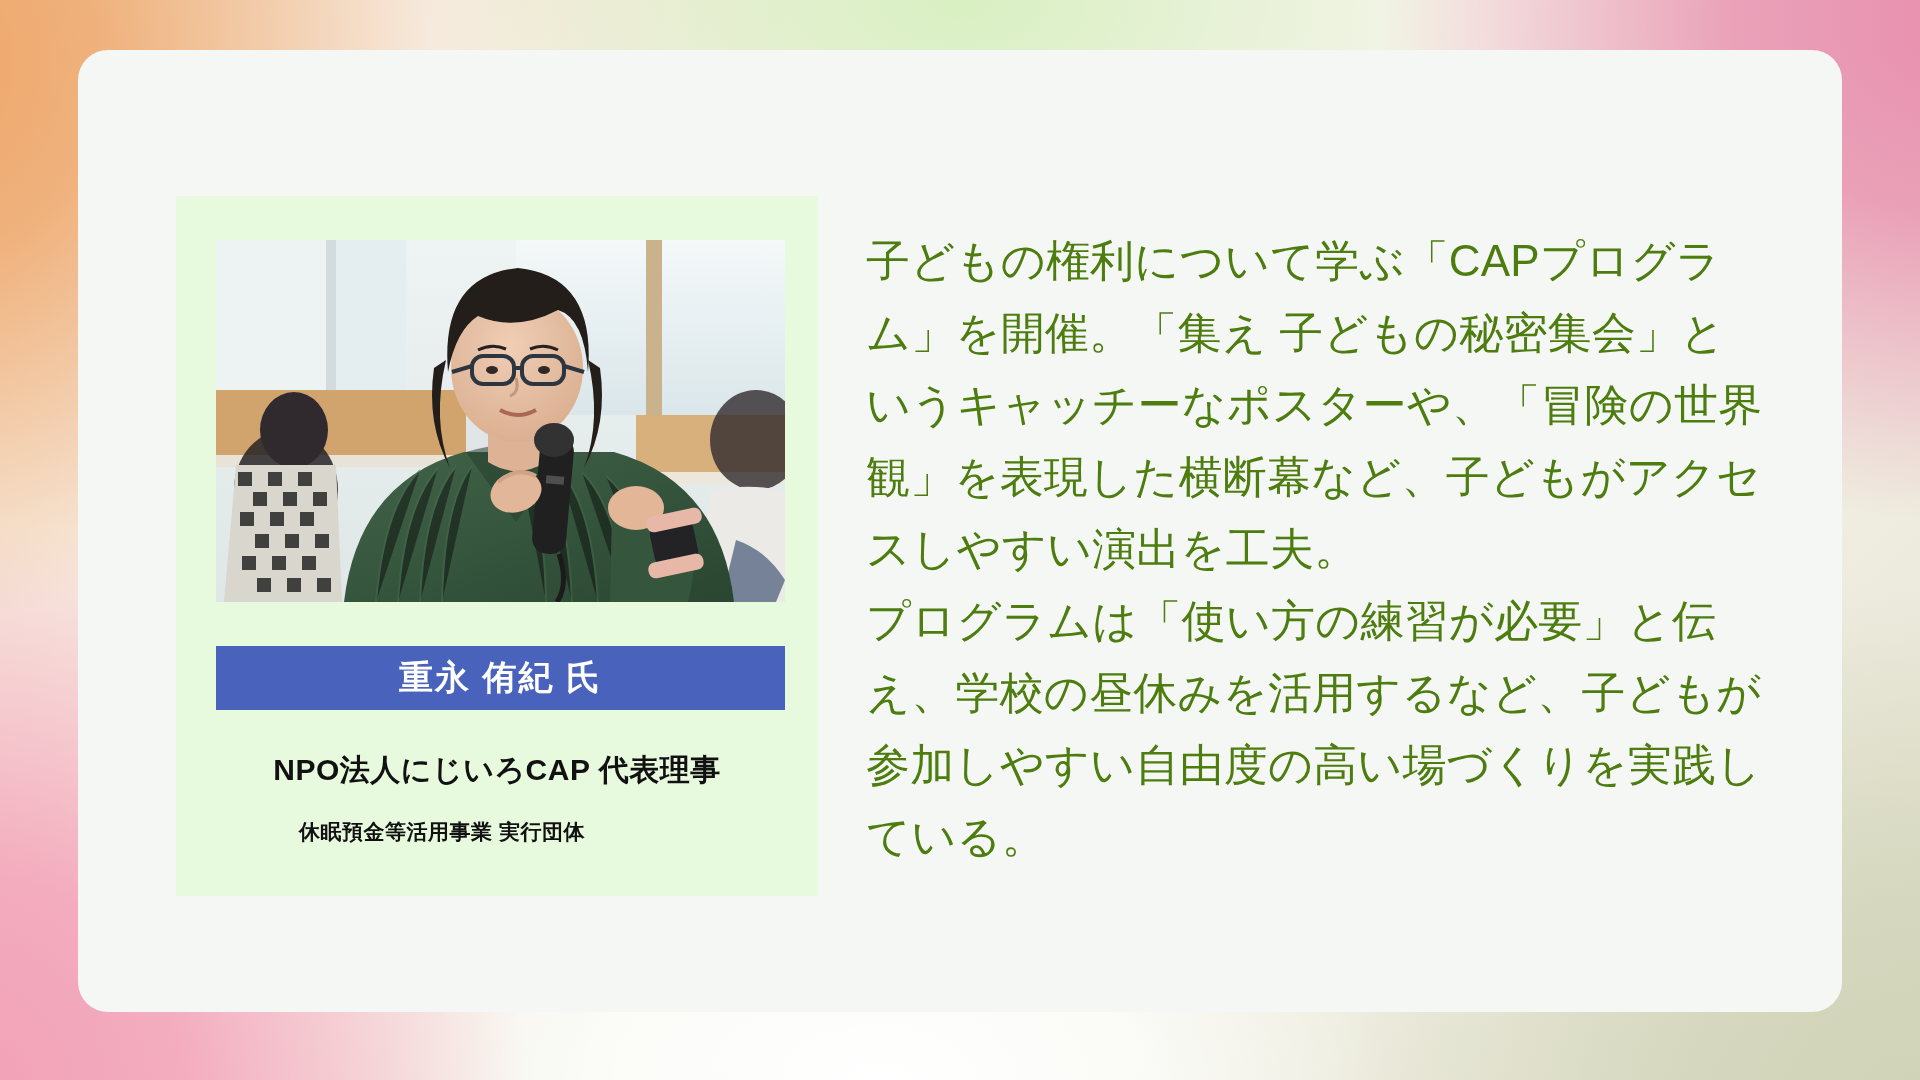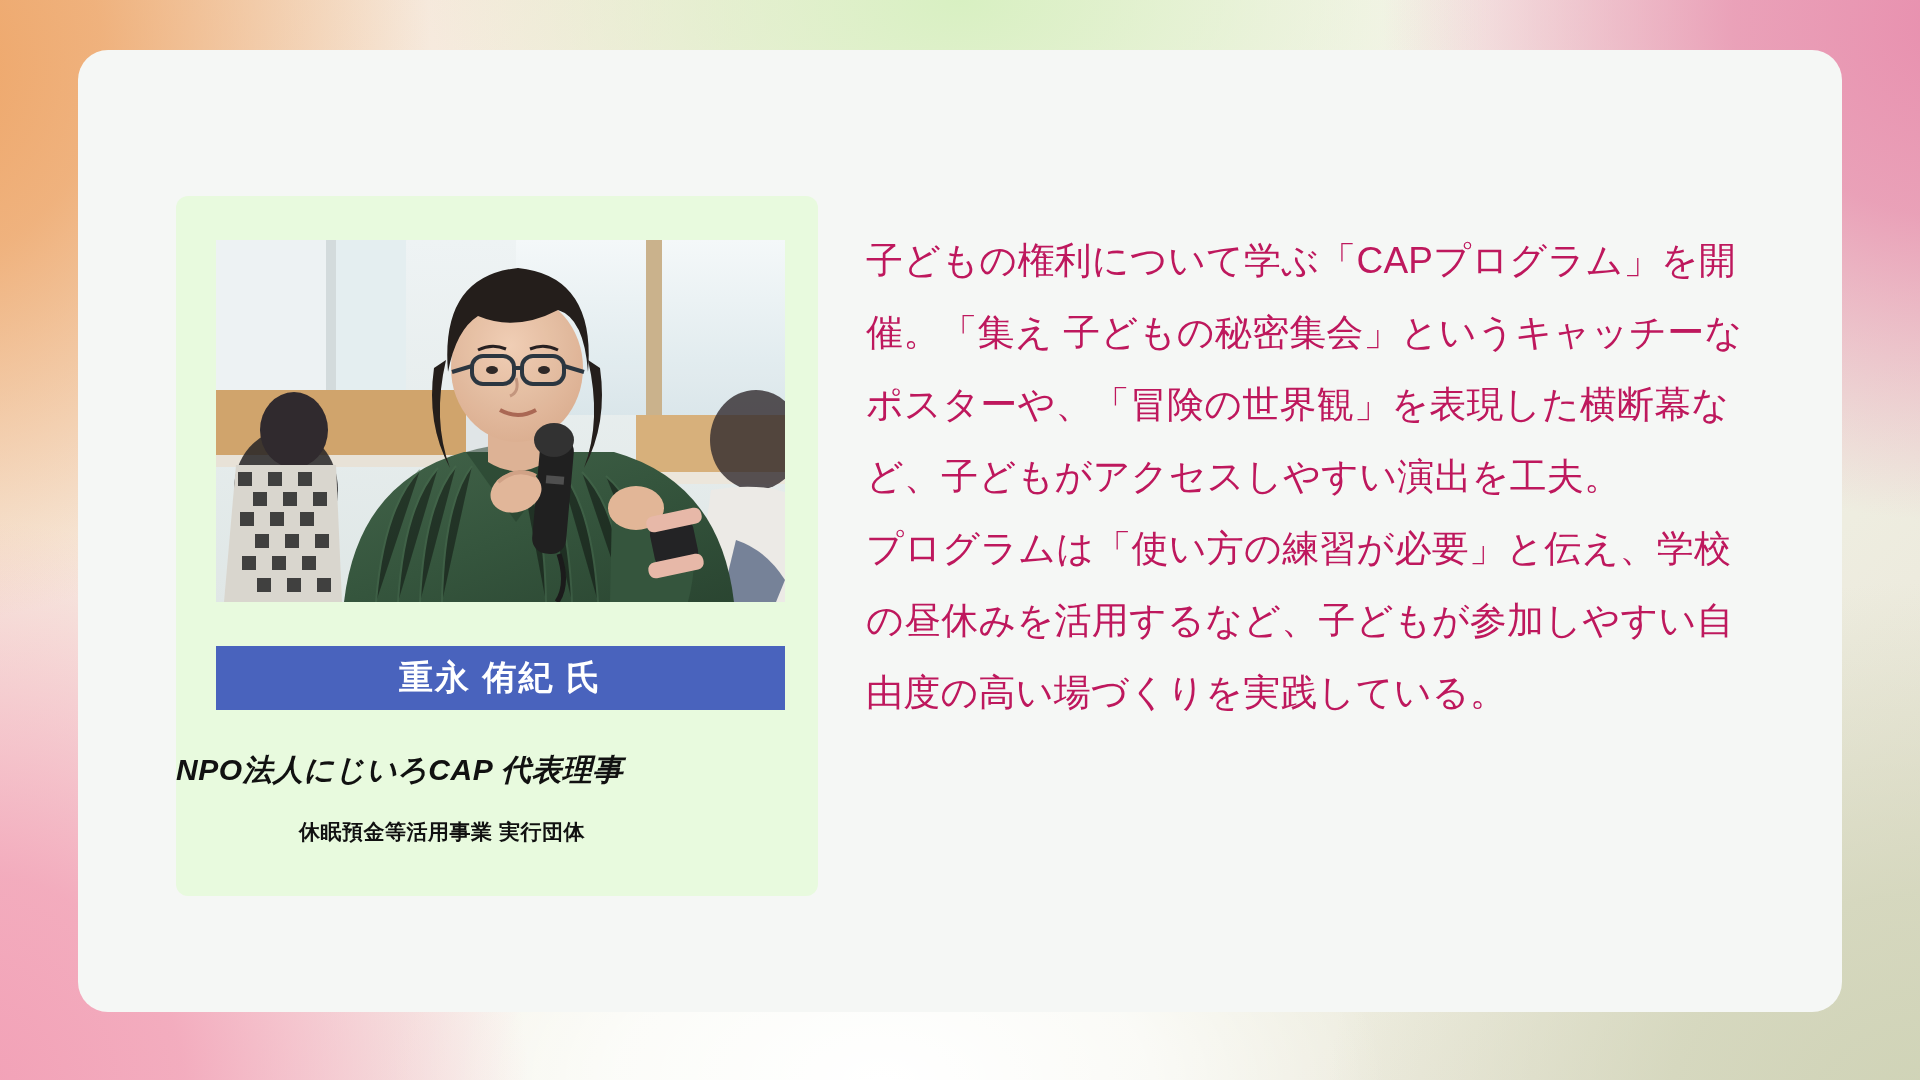--- a/index.html
+++ b/index.html
@@ -46,21 +46,20 @@
   }
 
   
   #profile-panel {
     position: absolute;
     left: 98px;      
     top: 146px;      
     width: 642px;    
     height: 700px;   
     background: #e8fade;
-    border-radius: 12px;
   }
 
   #photo {
     position: absolute;
     left: 40px;   
     top: 44px;    
     width: 569px; 
     height: 362px;
     overflow: hidden;
     background: #cfd8d4;
@@ -84,27 +83,26 @@
     font-weight: 700;
     letter-spacing: 2px;
     white-space: nowrap;
   }
 
   #org-line {
     position: absolute;
     left: 0;
     top: 554px;  
     width: 642px;
-    text-align: left;
+    text-align: center;
     color: #111111;
     font-size: 30px;
     font-weight: 700;
     letter-spacing: 0.5px;
     white-space: nowrap;
-    font-style: italic;
   }
 
   #program-line {
     position: absolute;
     left: 0;
     top: 622px;  
     width: 532px;
     text-align: center;
     color: #111111;
     font-size: 21px;
@@ -112,22 +110,22 @@
     letter-spacing: 0.5px;
     white-space: nowrap;
   }
 
   
   #body-text {
     position: absolute;
     left: 788px;   
     top: 175px;    
     width: 900px;
-    color: #be185d;
-    font-size: 37px;
+    color: #4d7c0f;
+    font-size: 44px;
     line-height: 72px;
     font-weight: 400;
     letter-spacing: 0.2px;
     white-space: pre-wrap;
     word-break: break-all;
   }
 </style>
 </head>
 <body>
 

